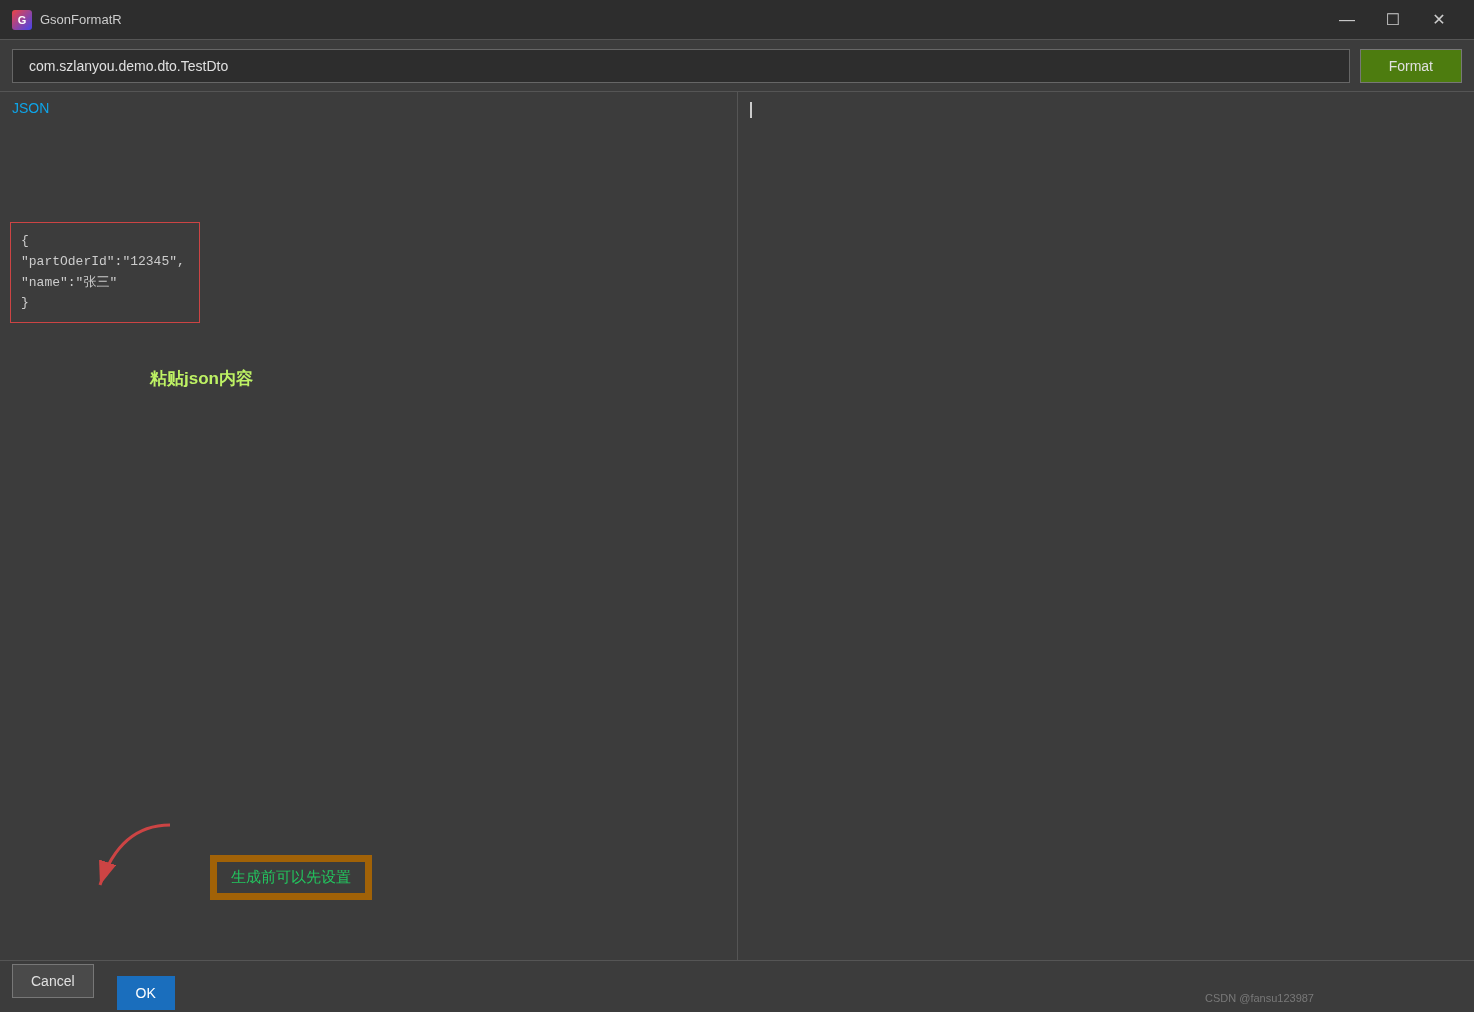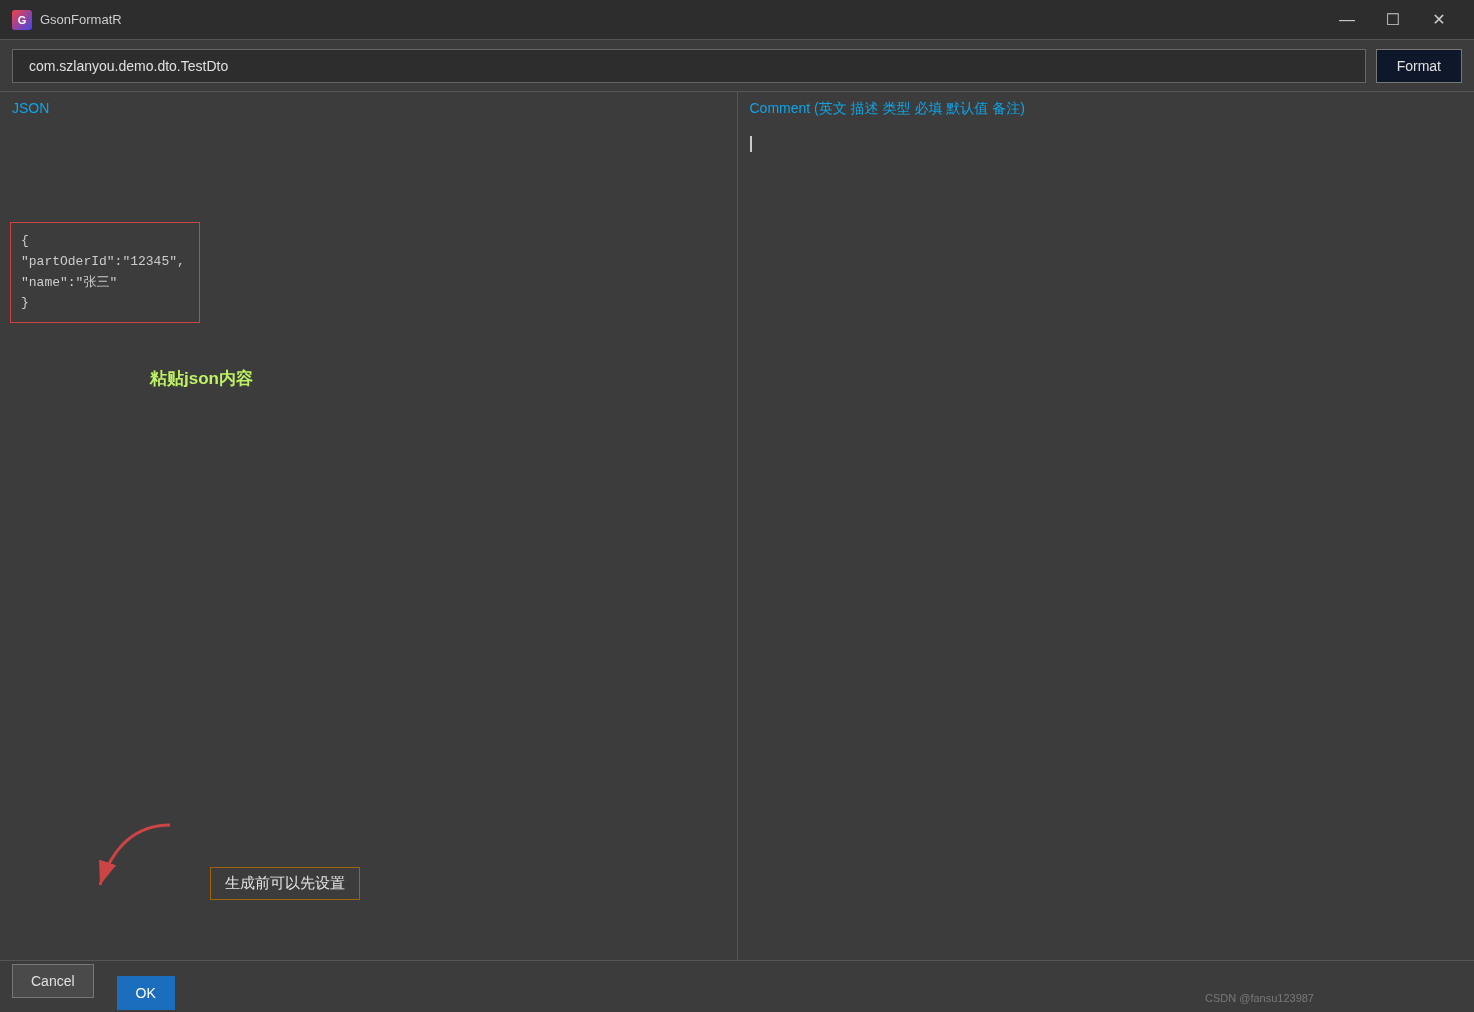--- a/index.html
+++ b/index.html
@@ -84,22 +84,22 @@
       background: #2d2d2d;
       border: 1px solid #666;
       color: #e0e0e0;
       font-size: 14px;
       padding: 0 16px;
       outline: none;
     }
 
     .format-btn {
       height: 34px;
-      padding: 0 20px;
-      background: #0f172a;
+      padding: 0 28px;
+      background: #4d7c0f;
       border: 1px solid #777;
       color: #e0e0e0;
       font-size: 14px;
       cursor: pointer;
       white-space: nowrap;
     }
 
     .main-content {
       display: flex;
       height: calc(1012px - 40px - 52px - 52px);
@@ -160,23 +160,23 @@
       left: 150px;
       color: #bef264;
       font-size: 17px;
       font-weight: bold;
     }
 
     .setting-hint-box {
       position: absolute;
       bottom: 60px;
       left: 210px;
-      border: 1px solid #a16207;
+      border: 7px solid #a16207;
       padding: 6px 14px;
-      color: #e5e5e5;
+      color: #22c55e;
       font-size: 15px;
       background: transparent;
     }
 
     .arrow-container {
       position: absolute;
       bottom: 56px;
       left: 80px;
     }
 
@@ -292,21 +292,20 @@
     </div>
 
     <div class="setting-hint-box">
       <span>生成前可以先设置</span>
     </div>
 
     <textarea class="panel-editor" style="opacity: 0; position: absolute; top: 0px; left: 0px; width: 100%; height: 100%;"></textarea>
   </div>
 
   <div class="panel">
-    <div class="panel-header">Comment (英文 描述 类型 必填 默认值 备注)</div>
     <div style="padding: 8px 12px;">
       <span class="comment-cursor"></span>
     </div>
     <textarea class="panel-editor" style=""></textarea>
   </div>
 </div>
 
 <div class="bottom-bar">
   <div class="bottom-bar-right">
     <button class="bottom-btn">Cancel</button>

